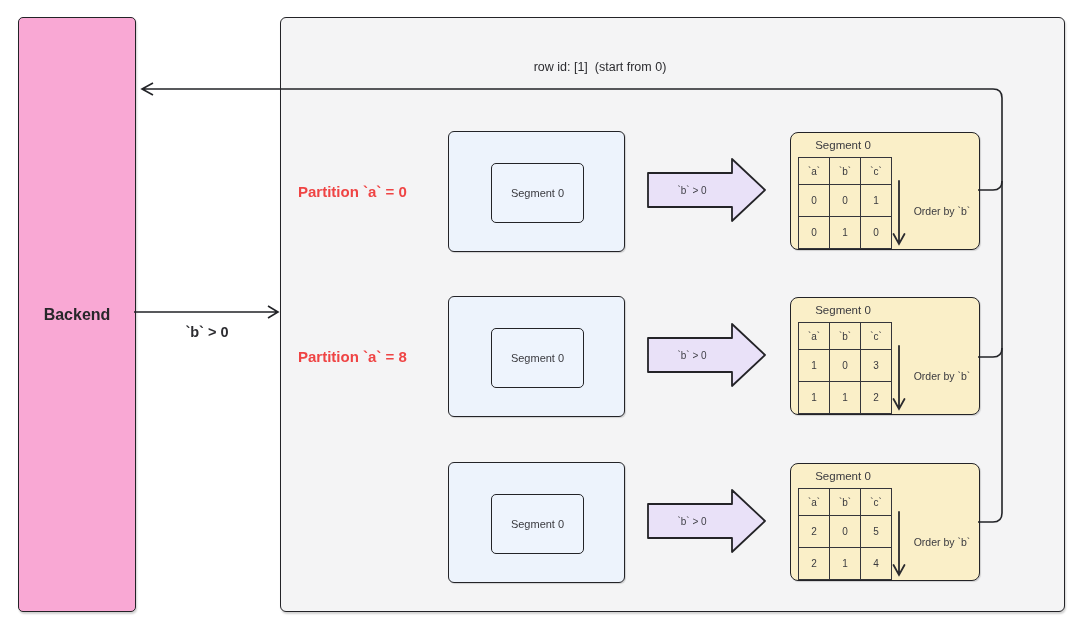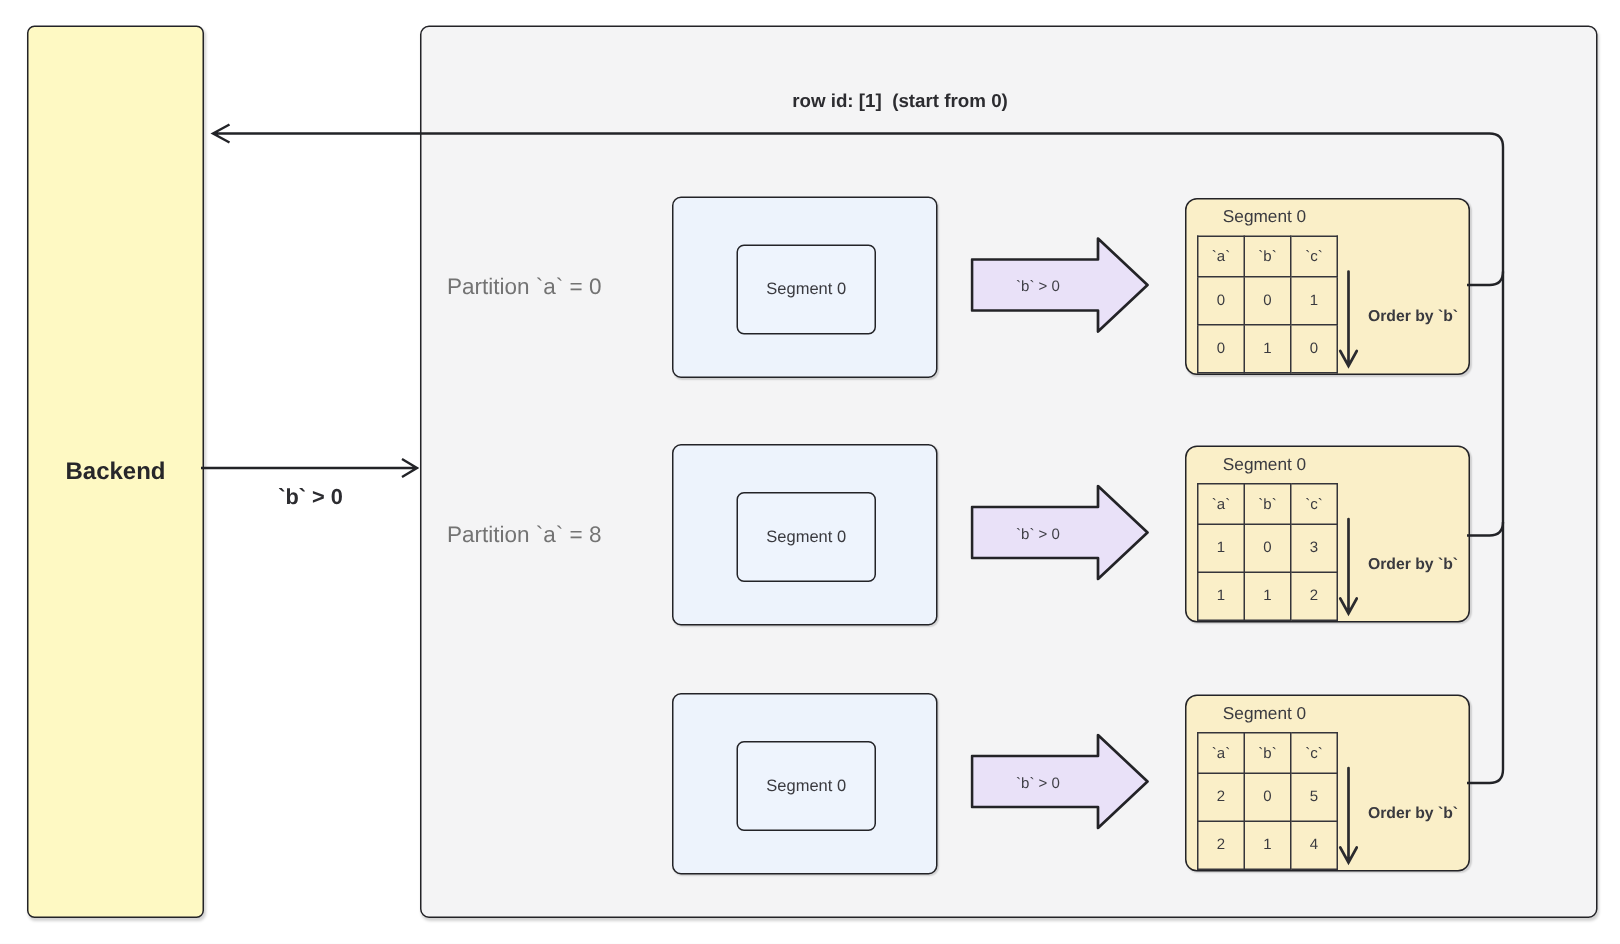--- a/index.html
+++ b/index.html
@@ -5,45 +5,45 @@
   html,body{margin:0;padding:0;background:#ffffff;}
   .stage{
     position:relative;width:1080px;height:629px;overflow:hidden;
     background:#ffffff;
     font-family:"Liberation Sans","DejaVu Sans",sans-serif;
     color:#27272a;
   }
   
   .backend{
     position:absolute;left:18px;top:17px;width:116px;height:593px;
-    background:#fef9c3;border:1.6px solid #232327;border-radius:5px;
+    background:#f9a8d4;border:1.6px solid #232327;border-radius:5px;
     box-shadow:1px 2px 2px rgba(0,0,0,.18);
     display:flex;align-items:center;justify-content:center;
   }
   .backend span{font-weight:bold;font-size:16px;color:#27272a;}
   
   .bigbox{
     position:absolute;left:280px;top:17px;width:783px;height:593px;
     background:#f4f4f5;border:1.6px solid #232327;border-radius:6px;
     box-shadow:1px 2px 2px rgba(0,0,0,.18);
   }
   .return-label{
     position:absolute;left:450px;top:60px;width:300px;text-align:center;
-    font-weight:bold;font-size:12.5px;white-space:pre;color:#2c2c30;
+    font-weight:normal;font-size:12.5px;white-space:pre;color:#2c2c30;
   }
   .forward-label{
     position:absolute;left:147px;top:324px;width:120px;text-align:center;
     font-weight:bold;font-size:14.5px;color:#2c2c30;
   }
   
   .prow{position:absolute;left:280px;width:783px;height:120px;}
   .plabel{
     position:absolute;left:18px;top:0;width:152px;height:120px;
     display:flex;align-items:center;
-    font-weight:normal;font-size:15px;color:#737373;white-space:nowrap;
+    font-weight:bold;font-size:15px;color:#ef4444;white-space:nowrap;
   }
   .pbox{
     position:absolute;left:168px;top:0;width:175px;height:119px;
     background:#edf3fc;border:1.6px solid #232327;border-radius:6px;
     box-shadow:1px 1px 1px rgba(0,0,0,.15);
   }
   .sbox{
     position:absolute;left:42px;top:31px;width:91px;height:58px;
     background:#eef4fd;border:1.5px solid #232327;border-radius:5px;
     display:flex;align-items:center;justify-content:center;
@@ -68,21 +68,21 @@
   .rtable th,.rtable td{
     width:30px;border:1px solid #35353a;text-align:center;
     font-size:10px;font-weight:normal;color:#3a3a3f;padding:0;
   }
   .rtable th{height:26px;}
   .rtable td{height:31px;}
   .darrow{position:absolute;left:100px;top:45px;}
   .darrow path{stroke:#2b2b2f;stroke-width:1.8;fill:none;stroke-linecap:round;}
   .olabel{
     position:absolute;left:116px;top:72px;width:70px;text-align:center;
-    font-size:10.5px;color:#3a3a3f;white-space:nowrap;font-weight:bold;
+    font-size:10.5px;color:#3a3a3f;white-space:nowrap;
   }
   
   .overlay{position:absolute;left:0;top:0;pointer-events:none;}
   .overlay path{stroke:#222327;stroke-width:1.6;fill:none;}
 </style>
 </head>
 <body>
 
 <div class="stage">
 

